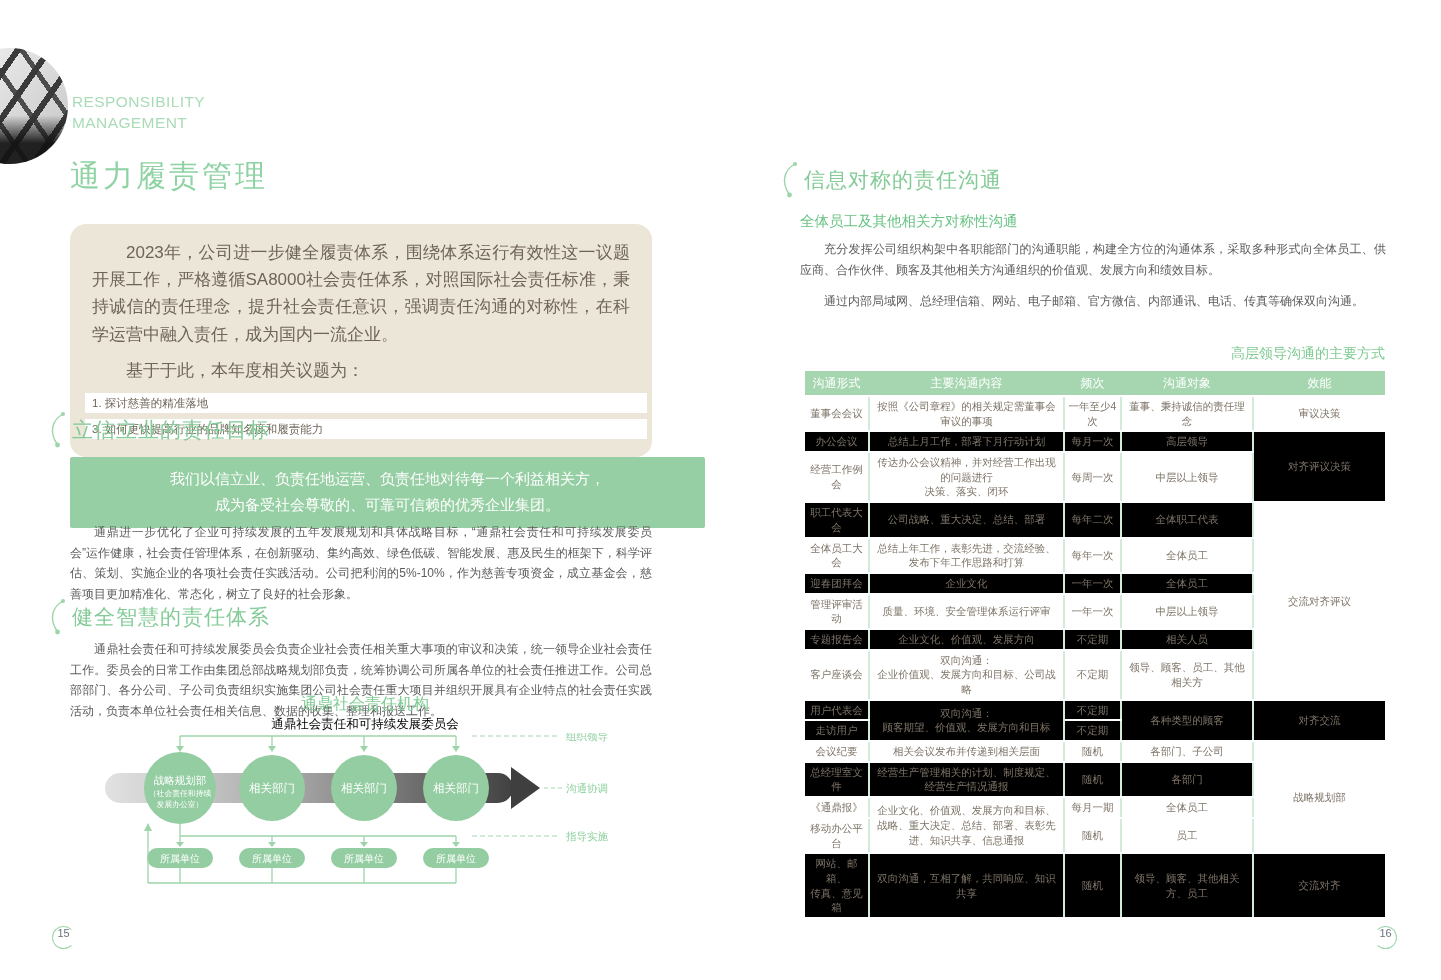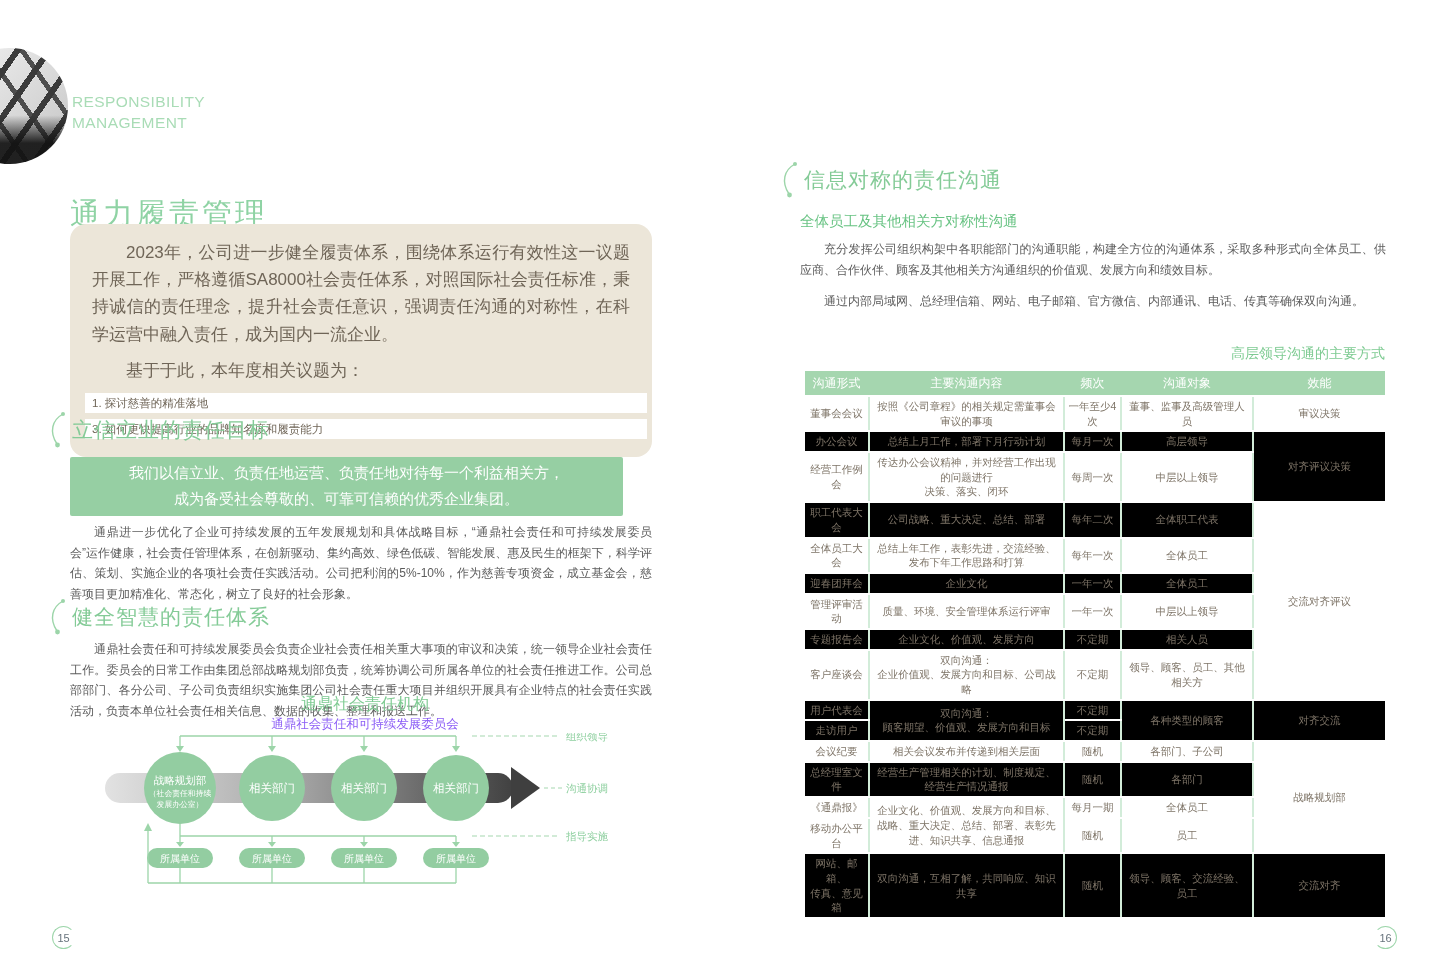--- a/index.html
+++ b/index.html
@@ -13,48 +13,48 @@
   
   .photo-circle{
     left:-48px;top:48px;width:116px;height:116px;border-radius:50%;overflow:hidden;
     background:
       linear-gradient(to bottom, rgba(0,0,0,0) 58%, rgba(18,18,18,.92) 82%),
       repeating-linear-gradient(125deg,#3a3a3a 0 6px,transparent 6px 26px),
       repeating-linear-gradient(55deg,#4d4d4d 0 5px,transparent 5px 30px),
       linear-gradient(135deg,#f2f2f2,#c4c4c4);
   }
   .eyebrow{left:72px;top:92px;font-size:15.5px;line-height:1.35;color:#a9dcb6;letter-spacing:.4px;}
-  .page-title{left:70px;top:156px;font-size:30px;color:#8fd3a4;letter-spacing:3px;margin-top:38px;}
+  .page-title{left:70px;top:156px;font-size:30px;color:#8fd3a4;letter-spacing:3px;}
   
   .intro-box{
     left:70px;top:224px;width:582px;box-sizing:border-box;
     background:#ece6d9;border-radius:16px;padding:15px 0 12px 0;
   }
   .intro-box p{margin:0 22px;font-size:17px;line-height:1.6;color:#6f6557;
     text-indent:2em;text-align:justify;}
   .intro-box p.q{margin-top:9px;}
   .intro-items{margin-top:9px;}
   .intro-item{
     margin:0 5px 6px 15px;background:#fff;height:20px;line-height:20px;
     padding-left:7px;font-size:11.5px;color:#6f6557;
   }
   
   .sec-head{display:flex;align-items:flex-start;}
   .sec-head .arc{flex:0 0 auto;margin-top:2px;}
   .sec-head h2{margin:8px 0 0 4px;font-size:21px;font-weight:normal;color:#84cb97;letter-spacing:1px;}
   
   .banner{
-    left:70px;top:457px;width:553px;background:#96cfa3;color:#fff;
-    text-align:center;font-size:15px;line-height:1.75;padding:3px 0;border-radius:2px;
+    left:70px;top:457px;width:635px;background:#96cfa3;color:#fff;
+    text-align:center;font-size:15px;line-height:1.75;padding:9px 0;border-radius:2px;
   }
   .para{font-size:12px;line-height:1.72;text-align:justify;text-indent:2em;color:#5c5c5c;margin:0;}
   
   .diagram{left:70px;top:694px;width:590px;}
   .dg-title{text-align:center;font-size:16px;color:#7ecb92;margin:0;font-weight:normal;}
-  .dg-subtitle{text-align:center;font-size:12.5px;color:#8b5cf6;margin:1px 0 0 0;}
+  .dg-subtitle{text-align:center;font-size:12.5px;color:#000000;margin:1px 0 0 0;}
   
   .r-head{left:778px;top:158px;}
   .subheading{left:800px;top:212px;font-size:14.5px;color:#68c383;}
   .r-para1{left:800px;top:239px;width:586px;}
   .r-para2{left:800px;top:291px;width:586px;}
   .tbl-title{left:805px;top:345px;width:580px;text-align:right;font-size:14px;color:#7ecb92;}
   table.comm{
     left:805px;top:371px;width:580px;border-collapse:collapse;table-layout:fixed;
     position:absolute;
   }
@@ -65,21 +65,21 @@
   table.comm td{
     font-size:10.5px;color:#7e7467;text-align:center;vertical-align:middle;
     padding:2px 3px;line-height:1.4;
     border-right:2px solid #d2ecd9;border-bottom:2px solid #fff;
   }
   table.comm td.last, table.comm th.last{border-right:none;}
   td.w{background:#ffffff;} td.b{background:#000000;}
   
   .pagenum{
     width:23px;height:23px;border-radius:50%;font-size:11px;color:#67737c;
-    display:flex;align-items:center;justify-content:center;box-sizing:border-box;
+    display:flex;justify-content:center;box-sizing:border-box;
   }
   .pagenum.right-open{border:1.3px solid #9ed6ab;border-right-color:transparent;}
   .pagenum.left-open{border:1.3px solid #9ed6ab;border-left-color:transparent;}
 </style>
 </head>
 <body>
 
 <div class="abs photo-circle"></div>
 
 <div class="abs eyebrow">
@@ -232,21 +232,21 @@
       <th>频次</th>
       <th>沟通对象</th>
       <th class="last">效能</th>
     </tr>
   </thead>
   <tbody id="tbody">
       <tr style="height: 20px;">
         <td class="w">董事会会议</td>
         <td class="w">按照《公司章程》的相关规定需董事会审议的事项</td>
         <td class="w">一年至少4次</td>
-        <td class="w">董事、监事及高级管理人员</td>
+        <td class="w">董事、秉持诚信的责任理念</td>
         <td class="w last">审议决策</td>
       </tr>
       <tr style="height: 20px;">
         <td class="b">办公会议</td>
         <td class="b">总结上月工作，部署下月行动计划</td>
         <td class="b">每月一次</td>
         <td class="b">高层领导</td>
         <td rowspan="2" class="b last">对齐评议决策</td>
       </tr>
       <tr style="height: 34px;">
@@ -324,21 +324,21 @@
       </tr>
       <tr style="height: 15px;">
         <td class="w">移动办公平台</td>
         <td class="w">随机</td>
         <td class="w">员工</td>
       </tr>
       <tr style="height: 28px;">
         <td class="b">网站、邮箱、<br>传真、意见箱</td>
         <td class="b">双向沟通，互相了解，共同响应、知识共享</td>
         <td class="b">随机</td>
-        <td class="b">领导、顾客、交流经验、员工</td>
+        <td class="b">领导、顾客、其他相关方、员工</td>
         <td class="b last">交流对齐</td>
       </tr>
     </tbody>
 </table>
 
 <div class="abs pagenum left-open" style="left:1374px;top:926px;">
   <span>16</span>
 </div>
 
 </body></html>

